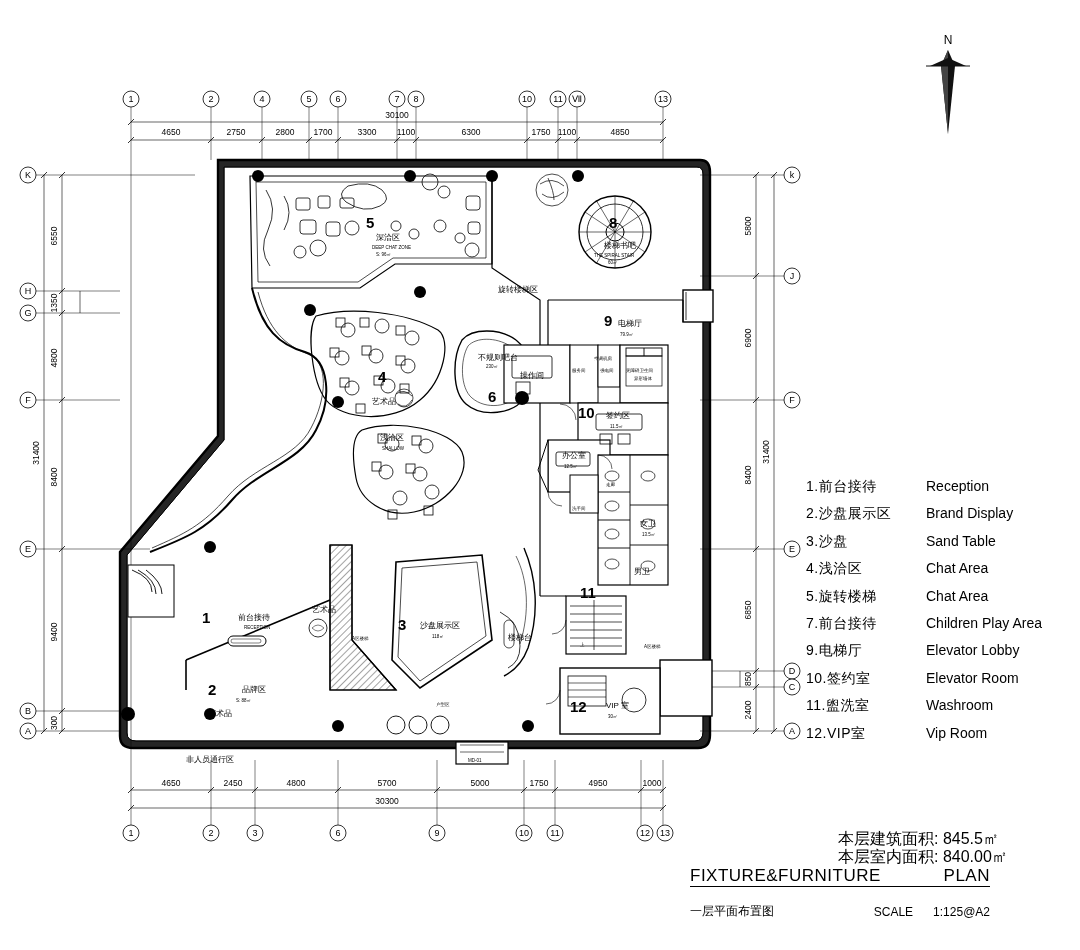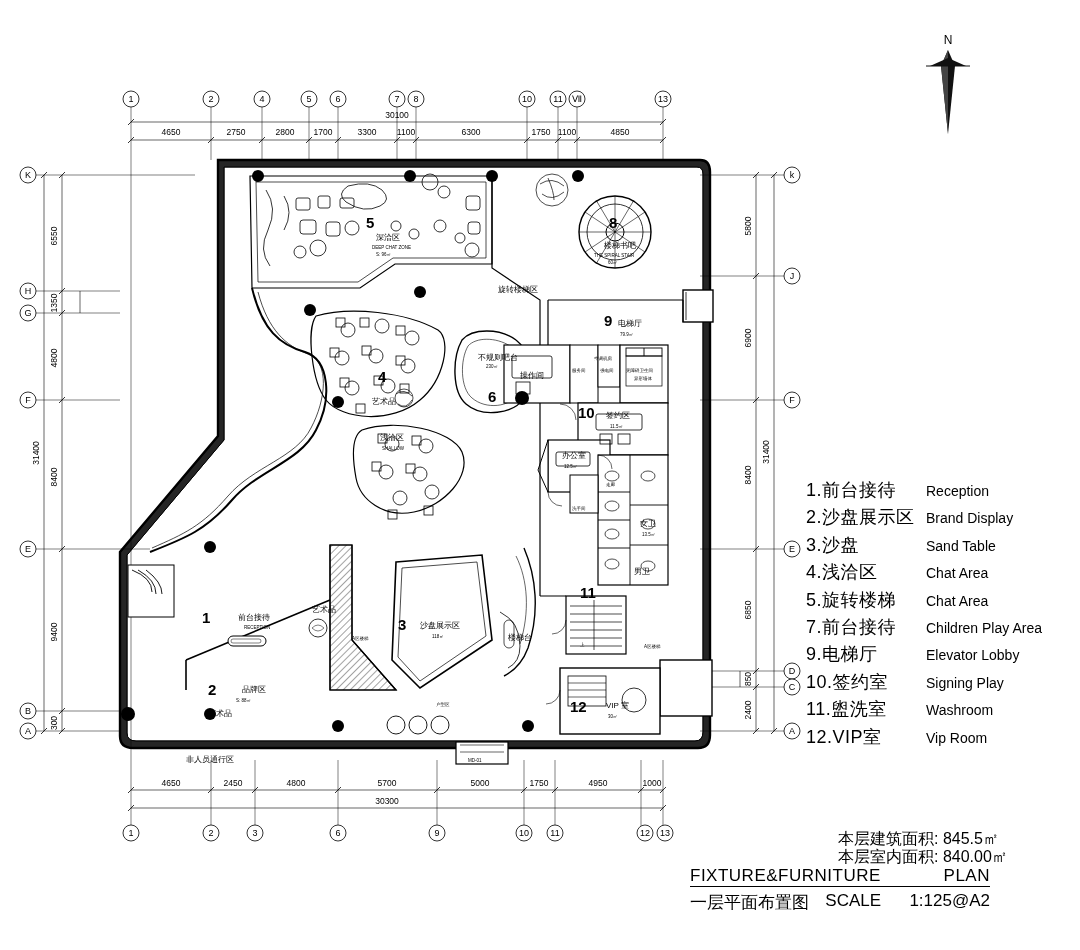--- a/index.html
+++ b/index.html
@@ -4,32 +4,32 @@
 <style>
   html,body{margin:0;padding:0;background:#ffffff;}
   body{width:1080px;height:950px;position:relative;overflow:hidden;
        font-family:"Liberation Sans", sans-serif;color:#000;}
   .layer{position:absolute;left:0;top:0;width:1080px;height:950px;}
   svg{display:block;}
 
   
   #legend{position:absolute;left:806px;top:478px;width:260px;}
   .legend-row{display:flex;align-items:baseline;height:27.4px;}
-  .legend-cn{width:120px;font-size:18px;letter-spacing:.5px;white-space:nowrap;}
+  .legend-cn{width:120px;font-size:14px;letter-spacing:.5px;white-space:nowrap;}
   .legend-en{font-size:14px;white-space:nowrap;}
 
   
   #areanotes{position:absolute;left:838px;top:830px;font-size:16px;line-height:18px;}
   .area-row{white-space:nowrap;}
 
   
   #titleblock{position:absolute;left:690px;top:866px;width:300px;}
   .tb-line{width:300px;height:1px;background:#000;margin:0;}
   .tb-top{display:flex;justify-content:space-between;align-items:baseline;font-size:17px;letter-spacing:.5px;}
-  .tb-bot{display:flex;justify-content:space-between;align-items:flex-start;font-size:17px;margin-top:4px;}
+  .tb-bot{display:flex;justify-content:space-between;align-items:center;font-size:12px;margin-top:16px;}
   .tb-bot .sc{margin-left:0;}
   .tb-top .plan{font-size:17px;text-align:center;}
 
   
   #compass{position:absolute;left:908px;top:30px;width:80px;height:110px;}
 
   
   .gl{font-size:9px;text-anchor:middle;dominant-baseline:middle;font-family:"Liberation Sans",sans-serif;}
   .dim{font-size:8.5px;text-anchor:middle;font-family:"Liberation Sans",sans-serif;}
   .dimv{font-size:8.5px;text-anchor:middle;font-family:"Liberation Sans",sans-serif;}
@@ -665,21 +665,21 @@
   <div class="legend-row">
     <div class="legend-cn"><span>7.</span><span>前台接待</span></div>
     <div class="legend-en">Children Play Area</div>
   </div>
   <div class="legend-row">
     <div class="legend-cn"><span>9.</span><span>电梯厅</span></div>
     <div class="legend-en">Elevator Lobby</div>
   </div>
   <div class="legend-row">
     <div class="legend-cn"><span>10.</span><span>签约室</span></div>
-    <div class="legend-en">Signing Play</div>
+    <div class="legend-en">Elevator Room</div>
   </div>
   <div class="legend-row">
     <div class="legend-cn"><span>11.</span><span>盥洗室</span></div>
     <div class="legend-en">Washroom</div>
   </div>
   <div class="legend-row">
     <div class="legend-cn"><span>12.</span><span>VIP室</span></div>
     <div class="legend-en">Vip Room</div>
   </div>
 </div>

